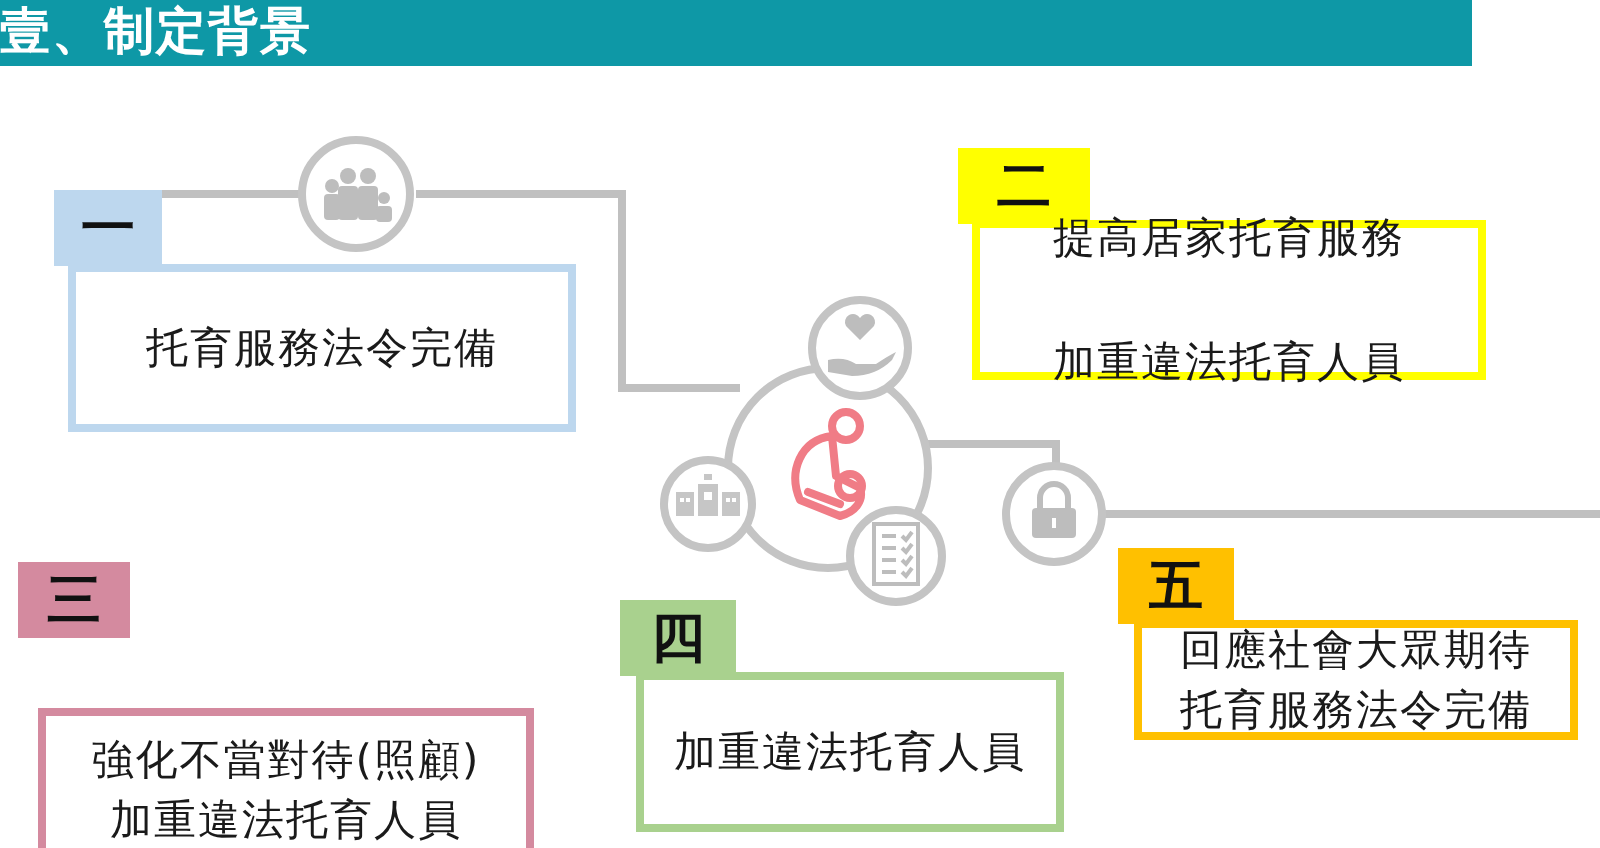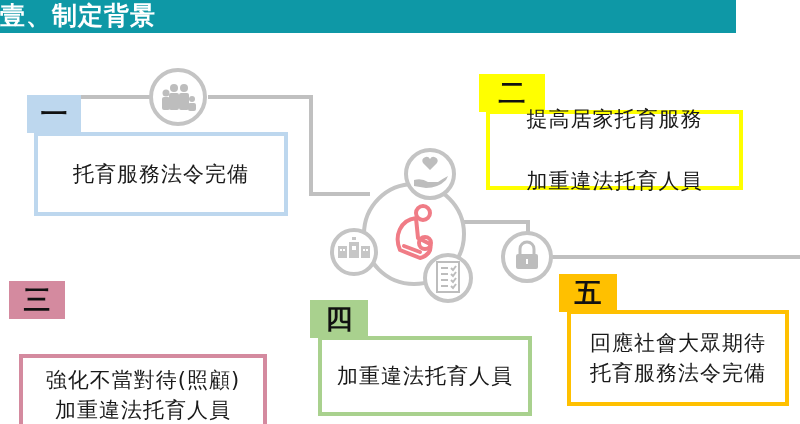--- a/index.html
+++ b/index.html
@@ -127,16 +127,16 @@
 <div class="tag" style="left:310px; top:300px; width:58px; background:#a9d18e;">
   <span>四</span>
 </div>
 <div class="box" style="left:318px; top:336px; width:214px; height:80px; border:4px solid #a9d18e;gap:16px;">
   <span>加重違法托育人員</span>
 </div>
 
 <div class="tag" style="left:559px; top:274px; width:58px; background:#ffc000;">
   <span>五</span>
 </div>
-<div class="box" style="left:567px; top:310px; width:222px; height:96px; border:4px solid #ffc000;">
+<div class="box" style="left:567px; top:310px; width:222px; height:60px; border:4px solid #ffc000;">
   <span>回應社會大眾期待</span>
   <span>托育服務法令完備</span>
 </div>
 
 </body></html>

